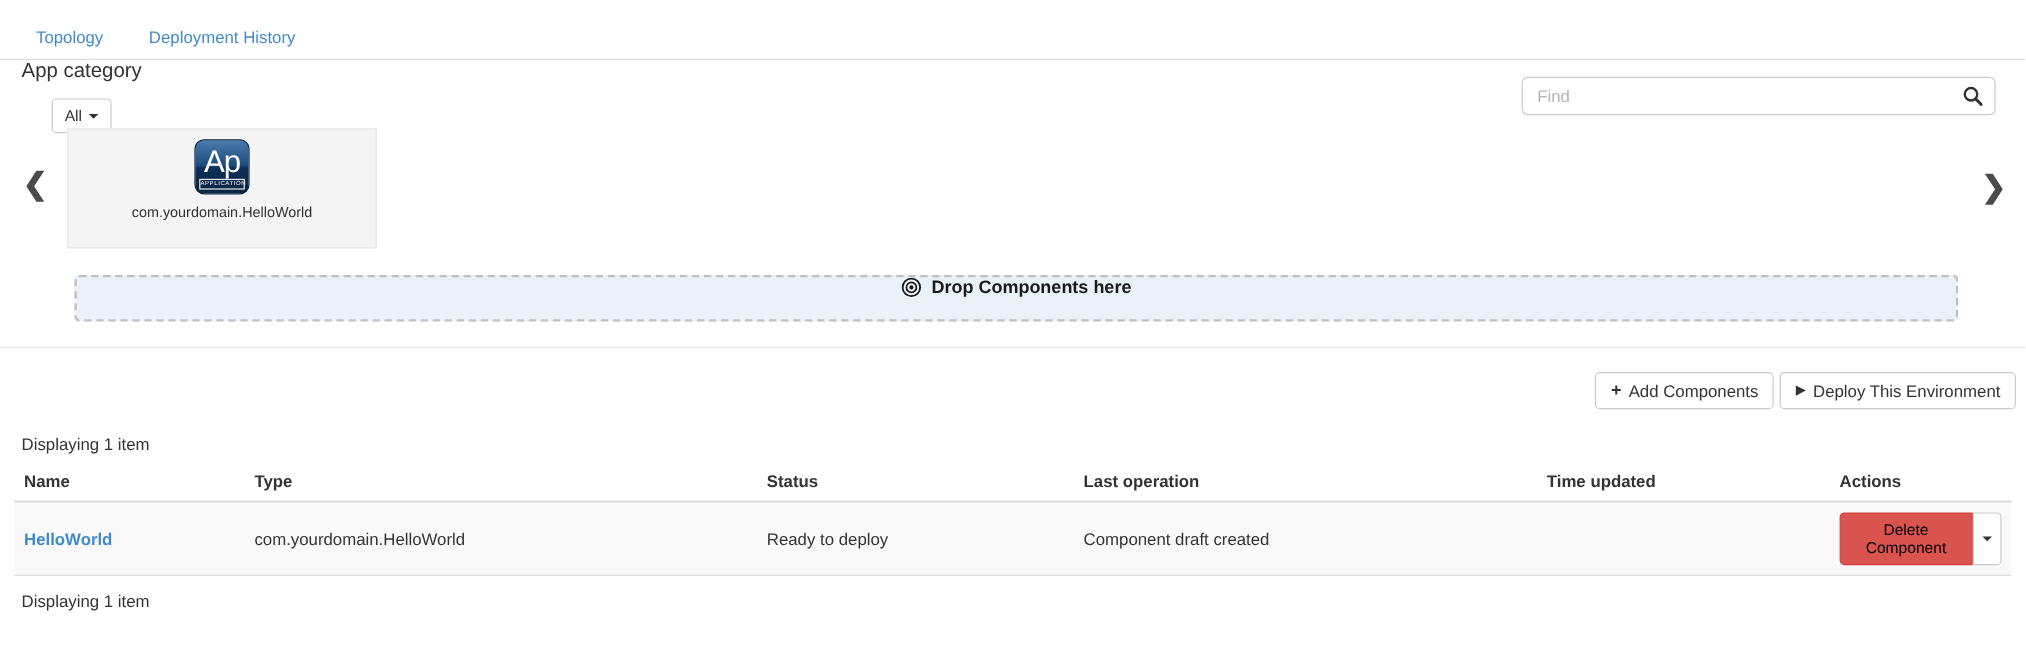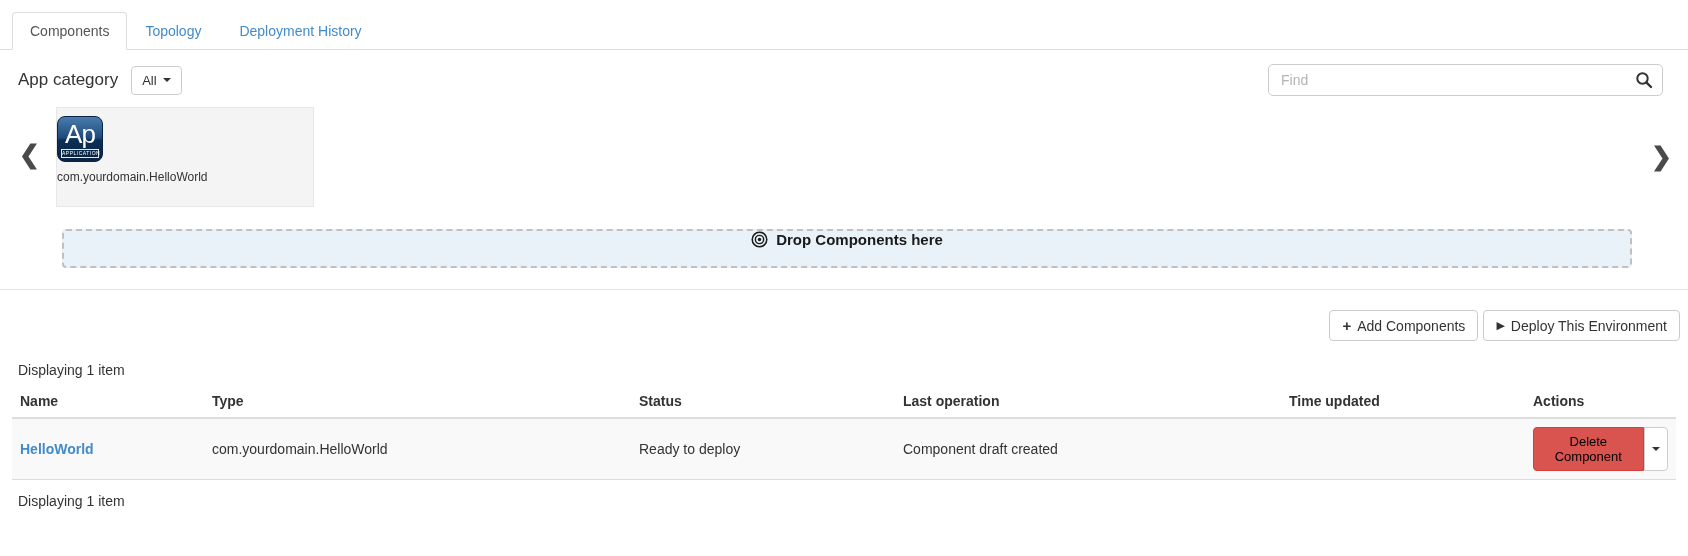--- a/index.html
+++ b/index.html
@@ -16,42 +16,42 @@
     padding:9px 17px; font-size:14px; line-height:18px; cursor:pointer;
     margin-bottom:-1px; border:1px solid transparent; border-radius:4px 4px 0 0;
   }
   .tab.active { color:#555; background:#fff; border-color:#ddd; border-bottom-color:#fff; }
   .tab.link { color:#428bca; }
   .tab.link + .tab.link { margin-left:2px; }
 
   
   .page-header { display:flex; align-items:center; height:52px; padding:8px 25px 0 18px; }
   .page-title { font-size:26px; font-weight:500; margin:0; width:690px; color:#333; letter-spacing:-0.2px; }
-  .cat-group { display:flex; align-items:center; gap:13px; }
+  .cat-group { display:flex; align-items:center; gap:13px;flex-direction:column; }
   .cat-label { font-size:17px; color:#333; }
   .btn { background:#fff; border:1px solid #ccc; border-radius:4px; color:#333; cursor:pointer; font-family:inherit; }
   .btn-all { font-size:13px; padding:6px 10px; display:inline-flex; align-items:center; gap:6px; }
   .caret { display:inline-block; width:0; height:0; border-left:4px solid transparent; border-right:4px solid transparent; border-top:4px solid #333; }
   .search-wrap { margin-left:auto; position:relative; width:395px; }
   .search-input {
     width:100%; height:32px; border:1px solid #ccc; border-radius:5px;
     padding:6px 34px 6px 12px; font-size:14px; color:#333; outline:none; font-family:inherit;
   }
   .search-input::placeholder { color:#b4b4b4; }
   .search-icon { position:absolute; right:10px; top:7px; cursor:pointer; }
 
   
   .carousel { position:relative; height:102px; margin-top:4px; }
   .arrow { position:absolute; font-size:25px; font-weight:bold; color:#4a4a4a; cursor:pointer; line-height:1; }
   .arrow.prev { left:19px; top:36px; }
   .arrow.next { right:16px; top:38px; }
   .comp-card {
     position:absolute; left:56px; top:1px; width:258px; height:100px;
     background:#f4f4f4; border:1px solid #e7e7e7;
-    display:flex; flex-direction:column; align-items:flex-start; cursor:pointer;
+    display:flex; flex-direction:column; align-items:center; cursor:pointer;
   }
   .app-icon {
     margin-top:8px; width:46px; height:46px; border-radius:8px; position:relative;
     background:linear-gradient(180deg,#4a7cb0 0%,#1d4a7a 48%,#0c2f55 52%,#0a2342 100%);
     border:1px solid #0a2342; text-align:center;
   }
   .app-icon-text { color:#fff; font-size:26px; line-height:34px; letter-spacing:-1px; display:block; }
   .app-icon-badge {
     position:absolute; left:3px; right:3px; bottom:3px;
     border:1px solid rgba(255,255,255,.9); color:#fff;
@@ -92,21 +92,20 @@
   }
   .btn-caret {
     background:#fff; border:1px solid #ccc; border-left:1px solid #ccc;
     border-radius:0 4px 4px 0; width:27px; display:inline-flex; align-items:center; justify-content:center; cursor:pointer;
   }
 </style>
 </head>
 <body>
 
 <div class="tabbar">
-  <div class="tab active">Components</div>
   <div class="tab link">Topology</div>
   <div class="tab link">Deployment History</div>
 </div>
 
 <div class="page-header">
   <div class="cat-group">
     <span class="cat-label">App category</span>
     <button class="btn btn-all">
       <span>All</span>
       <span class="caret"></span>

